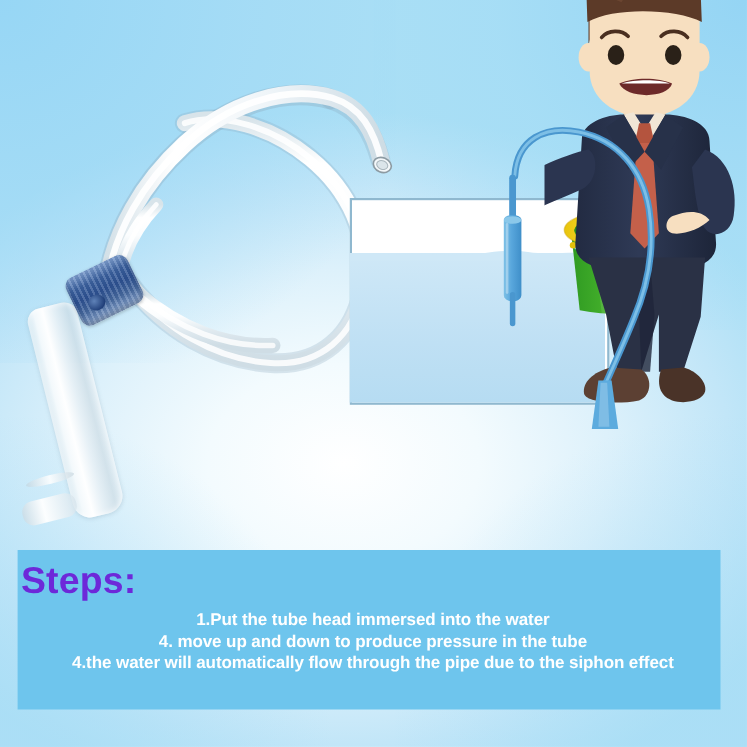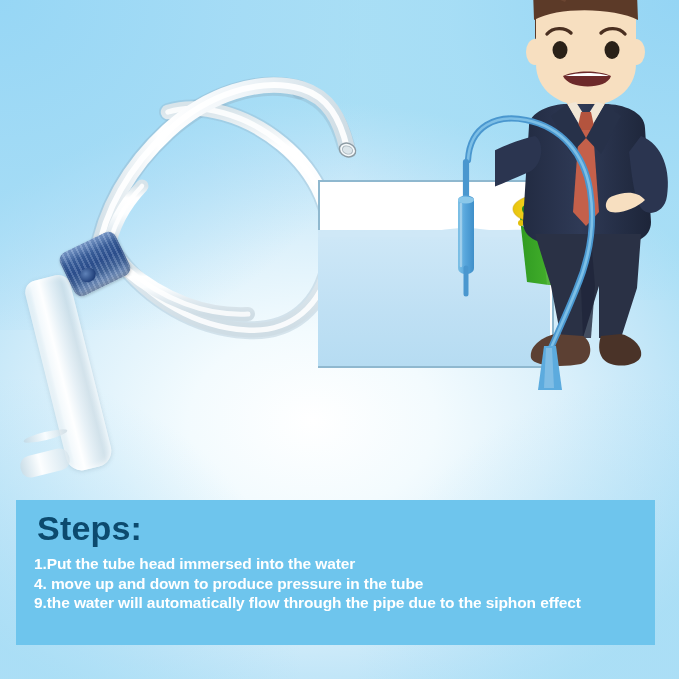--- a/index.html
+++ b/index.html
@@ -94,30 +94,30 @@
 
   
   .tube-layer{position:absolute;left:0;top:0;width:379px;height:480px;pointer-events:none;}
 
   
   #banner{
     position:absolute;left:16px;top:500px;width:639px;height:145px;
     background:#6ec5ed;
   }
   #steps-title{
-    position:absolute;left:21px;top:8px;
-    color:#0c4a6e;font-size:34px;font-weight:700;letter-spacing:.2px;
+    position:absolute;left:3px;top:8px;
+    color:#6d28d9;font-size:34px;font-weight:700;letter-spacing:.2px;
     line-height:40px;
   }
   #steps-list{
     position:absolute;left:18px;top:54px;width:610px;
     color:#ffffff;font-size:15.5px;font-weight:700;line-height:19.5px;
     letter-spacing:-.1px;
   }
-  #steps-list div{white-space:nowrap;}
+  #steps-list div{white-space:nowrap;text-align:center;}
 </style>
 </head>
 <body>
 
 <div id="stage">
 
   <div class="tint tl"></div>
   <div class="tint tr"></div>
   <div class="tint bl"></div>
   <div class="tint br"></div>
@@ -293,17 +293,17 @@
       <path d="M244,352 L256,352 L262,396 L238,396 Z" fill="#5cabde"></path>
       <path d="M246,354 L252,354 L254,394 L244,394 Z" fill="rgba(255,255,255,.22)"></path>
     </svg>
   </div>
 
   <div id="banner">
     <div id="steps-title">Steps:</div>
     <div id="steps-list">
       <div>1.Put the tube head immersed into the water</div>
       <div>4. move up and down to produce pressure in the tube</div>
-      <div>9.the water will automatically flow through the pipe due to the siphon effect</div>
+      <div>4.the water will automatically flow through the pipe due to the siphon effect</div>
     </div>
   </div>
 
 </div>
 
 </body></html>

